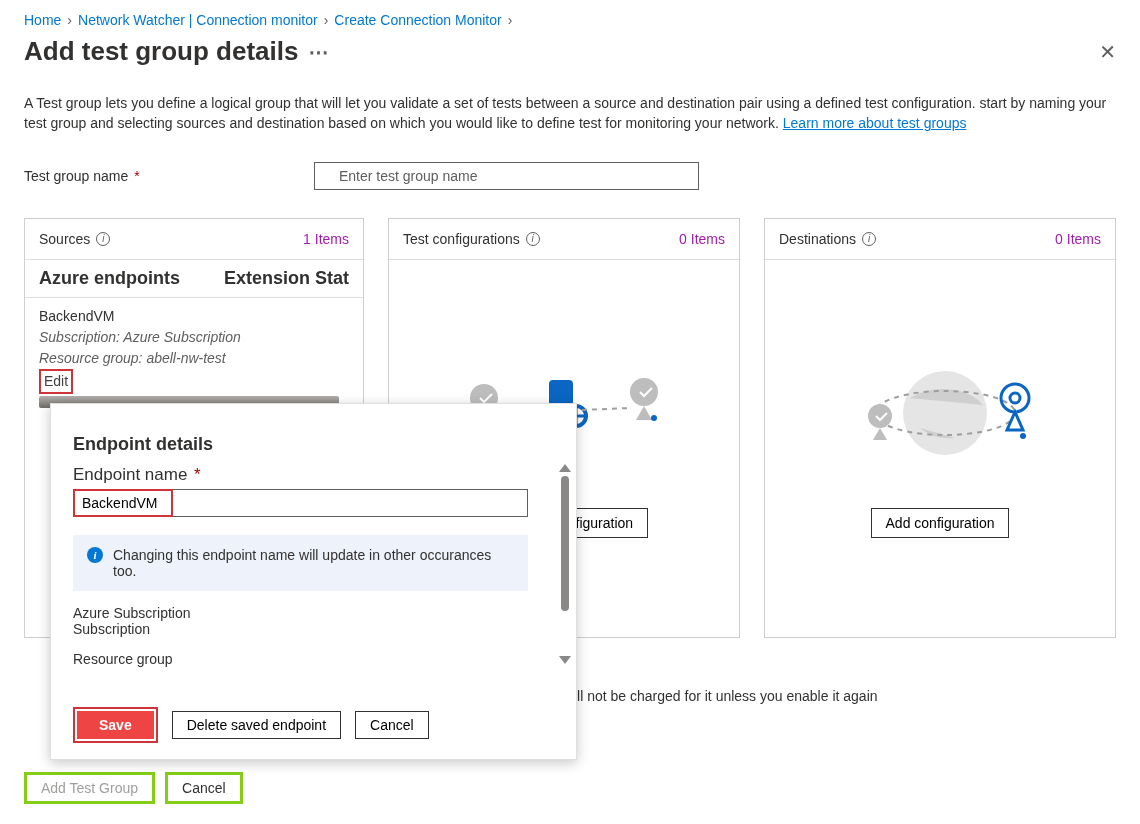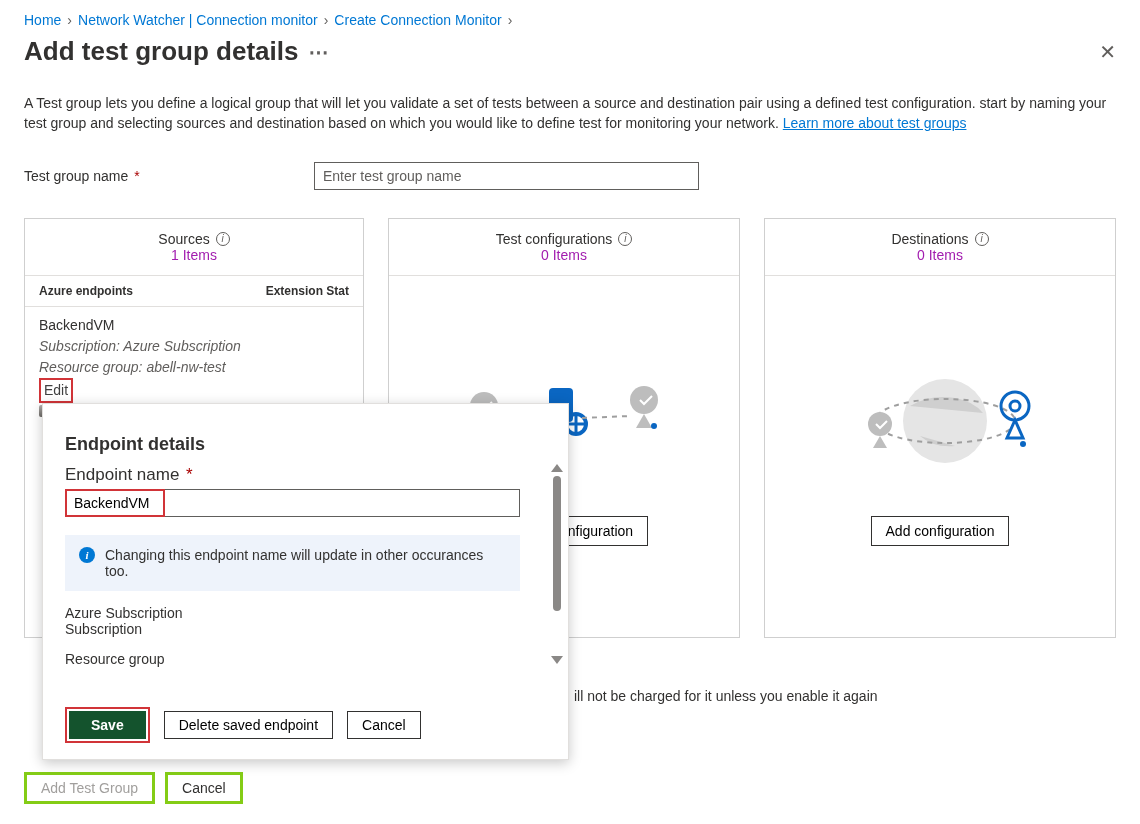--- a/index.html
+++ b/index.html
@@ -15,61 +15,61 @@
   .title { font-size:26px; font-weight:600; display:flex; align-items:center; gap:10px; color:#323130; }
   .title .dots { font-size:20px; color:#605e5c; }
   .close-x { font-size:20px; color:#605e5c; cursor:pointer; }
   
   .desc { margin-top:26px; line-height:1.45; color:#323130; }
   .desc a { color:#0078d4; text-decoration:underline; }
   
   .form-row { display:flex; align-items:center; gap:10px; margin-top:28px; }
   .form-label { width:280px; }
   .req { color:#a80000; margin-left:2px; }
-  .text-input { width:385px; height:28px; border:1px solid #605e5c; padding:0 8px; font-size:14px; }
+  .text-input { width:385px; height:28px; border:1px solid #605e5c; padding:0 24px; font-size:14px; }
   .text-input::placeholder { color:#605e5c; }
   
   .panels { display:flex; gap:24px; margin-top:28px; }
   .panel { border:1px solid #cfcfcf; flex:1; min-height:420px; position:relative; display:flex; flex-direction:column; }
-  .panel-head { display:flex; justify-content:space-between; align-items:center; padding:12px 14px; border-bottom:1px solid #e1dfdd;flex-direction:column; }
+  .panel-head { display:flex; justify-content:space-between; align-items:center; padding:12px 14px; border-bottom:1px solid #e1dfdd; }
   .panel-head .panel-label { display:flex; align-items:center; gap:6px; font-size:14px; }
   .info-ico { width:14px; height:14px; border:1px solid #605e5c; border-radius:50%; display:inline-flex; align-items:center; justify-content:center; font-size:10px; color:#605e5c; font-style:italic; }
   .panel-head .count { color:#a21caf; font-size:14px; }
   
-  .cols { display:flex; justify-content:space-between; padding:8px 14px; font-weight:600; border-bottom:1px solid #e1dfdd; font-size:12px; }
+  .cols { display:flex; justify-content:space-between; padding:8px 14px; font-weight:600; border-bottom:1px solid #e1dfdd; font-size:18px; }
   
   .src-item { padding:8px 14px 6px 14px; line-height:1.5; }
   .src-item .name { font-size:14px; }
   .src-item .sub, .src-item .rg { font-style:italic; color:#605e5c; font-size:14px; }
   .src-item .edit-link { color:#404040; display:inline-block; }
   .red-box { border:2px solid #d13438; padding:0 3px; display:inline-block; }
   
   .panel-body { flex:1; display:flex; flex-direction:column; align-items:center; justify-content:center; gap:30px; }
   .graphic { width:220px; height:120px; position:relative; }
   .btn { height:30px; padding:0 14px; background:#fff; border:1px solid #323130; font-size:14px; cursor:pointer; }
   
   .disable-text { margin-top:50px; color:#323130; font-size:14px; }
   
   .footer { position:absolute; bottom:20px; left:24px; display:flex; gap:10px; }
   .footer-btn { height:32px; padding:0 14px; background:#fff; border:3px solid #84cc16; font-size:14px; color:#323130; cursor:pointer; }
   .footer-btn.disabled { color:#a19f9d; }
   
-  .popup { position:absolute; left:42px; top:403px; width:527px; background:#fff; border:1px solid #e1dfdd; box-shadow:0 3px 12px rgba(0,0,0,.22); padding:20px 22px 16px 22px; }
+  .popup { position:absolute; left:50px; top:403px; width:527px; background:#fff; border:1px solid #e1dfdd; box-shadow:0 3px 12px rgba(0,0,0,.22); padding:20px 22px 16px 22px; }
   .popup h3 { margin:10px 0 10px 0; font-size:18px; font-weight:600; }
   .popup-field-label { font-size:17px; margin-bottom:4px; }
   .popup-input-wrap { position:relative; display:flex; align-items:center; }
   .popup-input { width:455px; height:28px; border:1px solid #605e5c; padding:0 8px; font-size:14px; }
   .val-hl { position:absolute; left:0; top:0; height:28px; width:100px; border:2px solid #d13438; pointer-events:none; }
   .info-box { margin-top:18px; background:#eef3fb; padding:12px 14px; display:flex; gap:10px; align-items:flex-start; width:455px; }
   .info-box .info-circle { width:16px; height:16px; border-radius:50%; background:#0078d4; color:#fff; display:inline-flex; align-items:center; justify-content:center; font-style:italic; font-family:"Segoe UI"; font-size:11px; font-weight:700; flex-shrink:0; }
   .popup-static { margin-top:14px; }
   .popup-static div:first-child { font-size:14px; }
   .popup-static div:last-child { font-size:14px; }
   .popup-actions { margin-top:40px; display:flex; gap:14px; align-items:center; }
-  .popup-actions .primary { height:28px; padding:0 22px; background:#14532d; color:#fff; border:none; font-size:14px; font-weight:600; cursor:pointer; }
+  .popup-actions .primary { height:28px; padding:0 22px; background:#ef4444; color:#fff; border:none; font-size:14px; font-weight:600; cursor:pointer; }
   .primary-hl { border:2px solid #d13438; padding:2px; display:inline-block; }
   .popup-actions .secondary { height:28px; padding:0 14px; background:#fff; border:1px solid #323130; font-size:14px; cursor:pointer; }
   
   .fake-scroll { position:absolute; right:6px; top:60px; width:10px; height:200px; }
   .fake-scroll .track-up, .fake-scroll .track-down { width:0; height:0; border-left:6px solid transparent; border-right:6px solid transparent; margin-left:-1px; }
   .fake-scroll .track-up { border-bottom:8px solid #8a8886; }
   .fake-scroll .track-down { border-top:8px solid #8a8886; position:absolute; bottom:0; }
   .fake-scroll .thumb { position:absolute; top:12px; width:8px; left:1px; height:135px; background:#8a8886; border-radius:4px; }
   
   .darkbar { height:12px; width:300px; background:linear-gradient(#b3b0ad,#6e6b68); margin-top:2px; border-radius:2px; }

